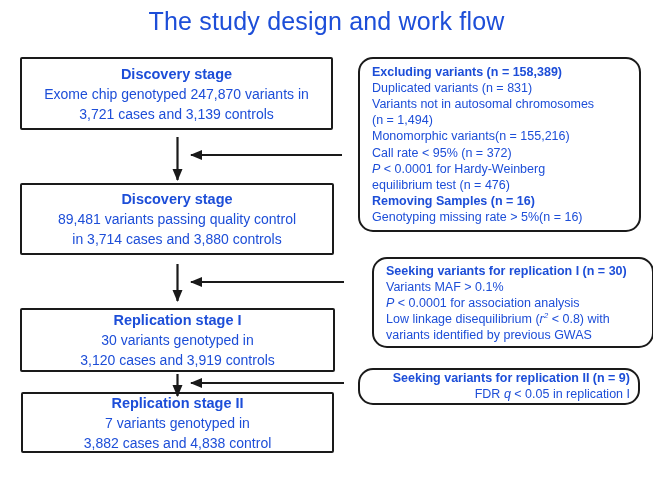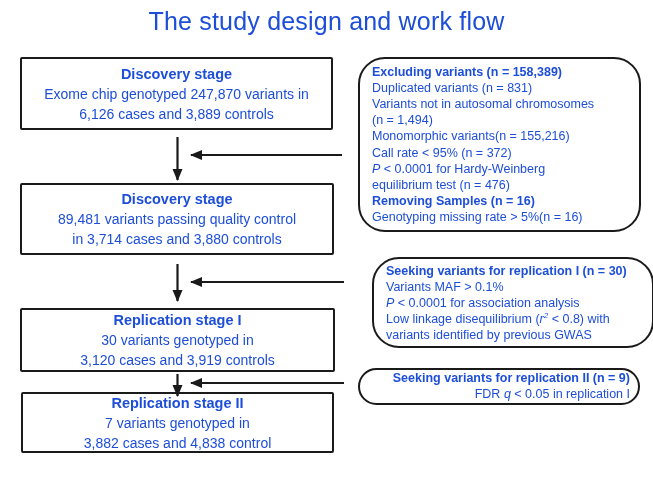--- a/index.html
+++ b/index.html
@@ -32,21 +32,21 @@
   }
   .lbox {
     border-radius: 2px;
     text-align: center;
     font-size: 14px;
     line-height: 20px;
     padding: 2px 8px;
   }
   .lbox .heading { font-weight: bold; font-size: 14.5px; }
   .rbox {
-    border-radius: 27px;
+    border-radius: 15px;
     text-align: left;
     font-size: 12.5px;
     padding: 4px 8px 4px 12px;
   }
   .rbox .rline { white-space: nowrap; }
   #rbox-excluding .rline { line-height: 16.1px; }
   #rbox-seek1 .rline { line-height: 16px; }
   #rbox-seek2 .rline { line-height: 15.5px; text-align: right; }
   .b { font-weight: bold; }
   .i { font-style: italic; }
@@ -68,21 +68,21 @@
 </head>
 <body>
 
 <div class="canvas">
 
   <div class="title">The study design and work flow</div>
 
   <div class="box lbox lbox1">
     <div class="heading">Discovery stage</div>
     <div class="line">Exome chip genotyped 247,870 variants in</div>
-    <div class="line">6,126 cases and 3,889 controls</div>
+    <div class="line">3,721 cases and 3,139 controls</div>
   </div>
 
   <div class="box lbox lbox2">
     <div class="heading">Discovery stage</div>
     <div class="line">89,481 variants passing quality control</div>
     <div class="line">in 3,714 cases and 3,880 controls</div>
   </div>
 
   <div class="box lbox lbox3">
     <div class="heading">Replication stage I</div>

